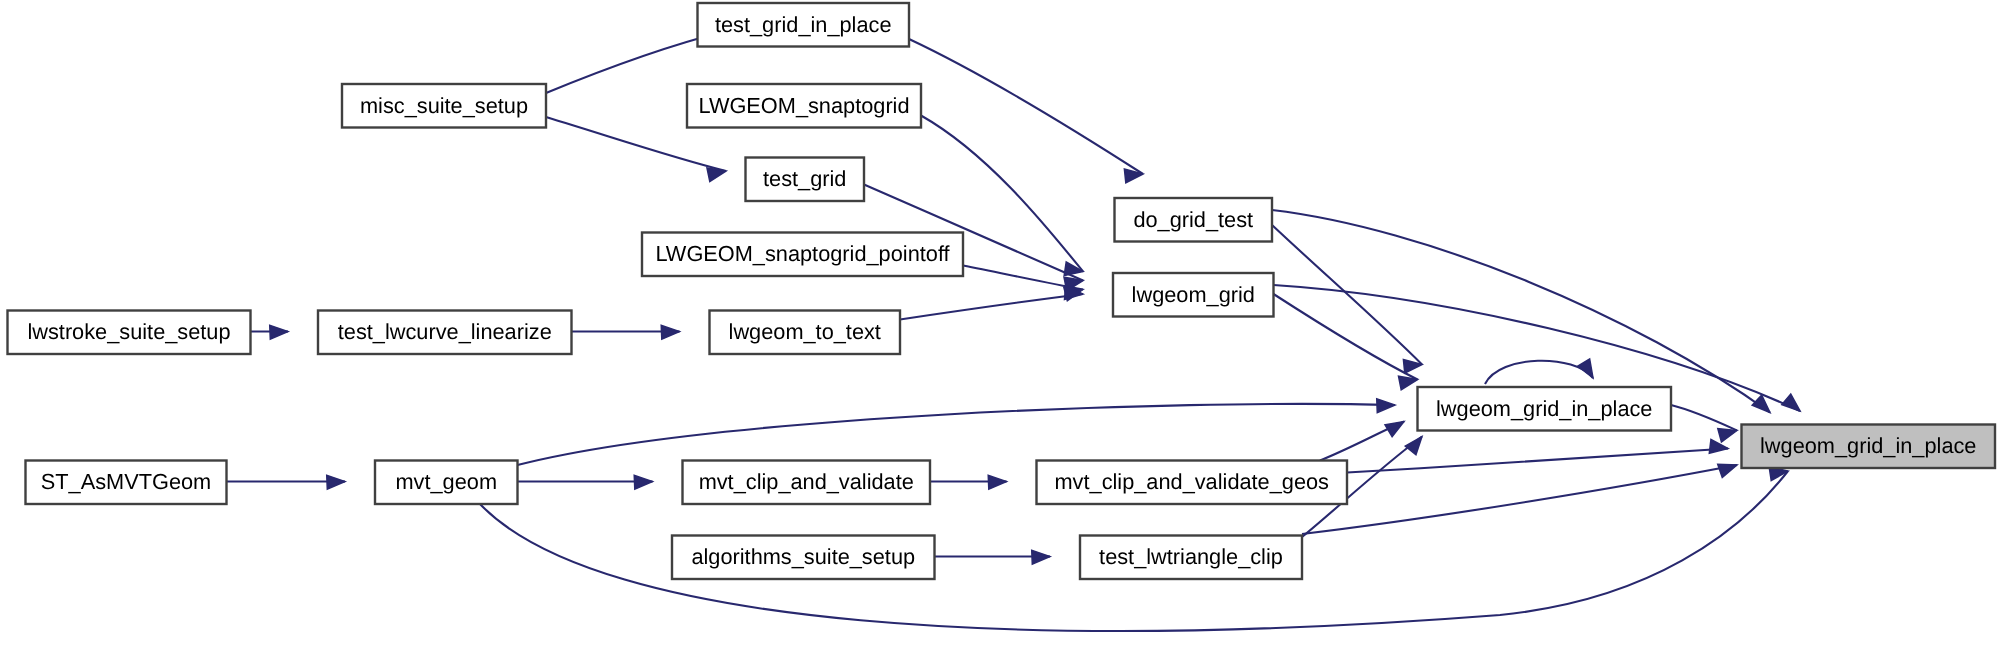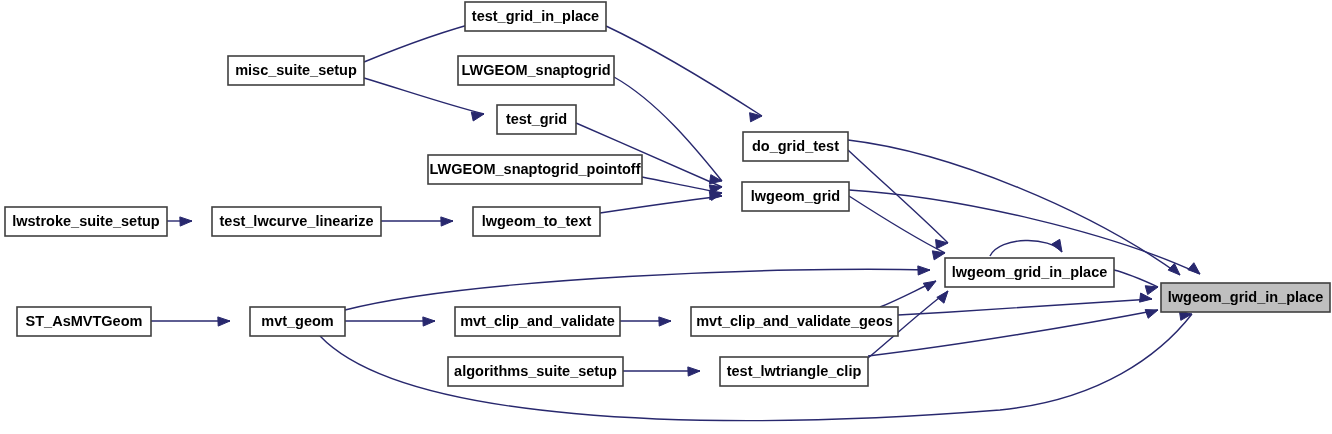--- a/index.html
+++ b/index.html
@@ -10,21 +10,20 @@
   body {
     width: 1332px;
     height: 434px;
     font-family: "Liberation Sans", sans-serif;
     overflow: hidden;
   }
   #graph-root {
     position: relative;
     width: 1332px;
     height: 434px;
-    font-weight: bold;
   }
   svg#callgraph {
     display: block;
     width: 1332px;
     height: 434px;
   }
   .node-box {
     fill: #ffffff;
     stroke: #404040;
     stroke-width: 1.6;

